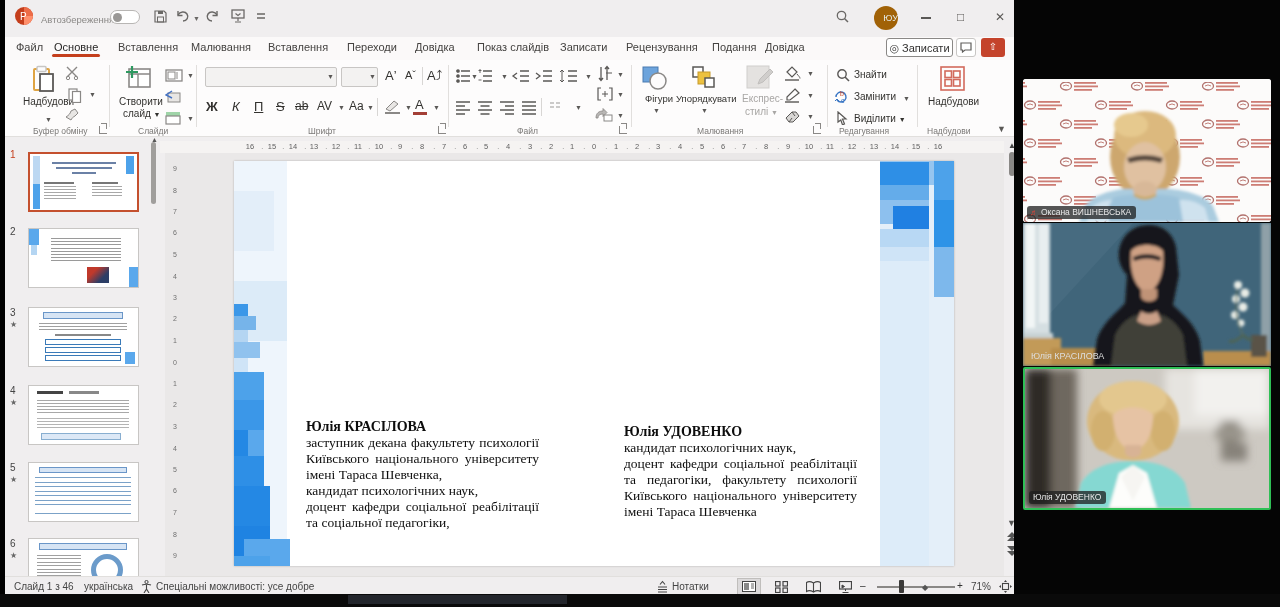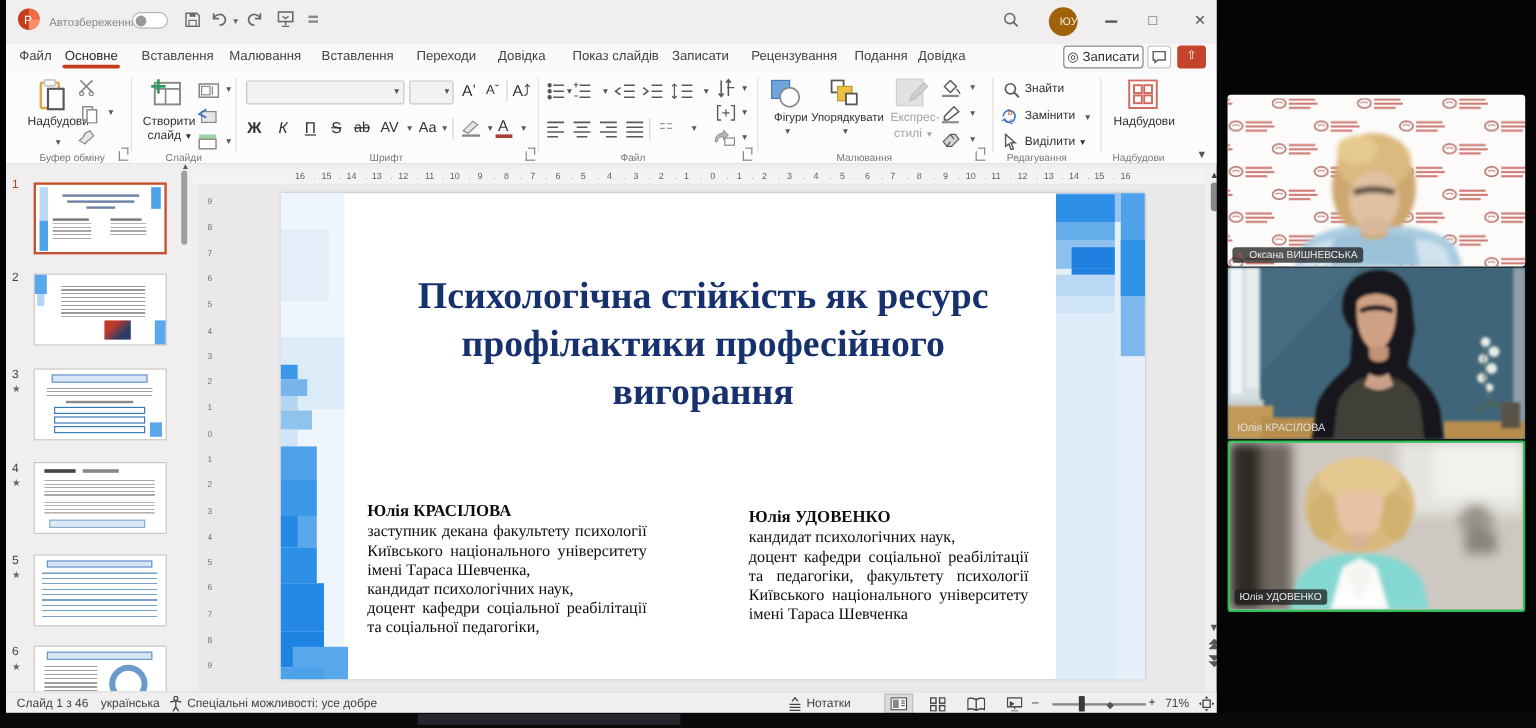--- a/index.html
+++ b/index.html
@@ -467,21 +467,20 @@
       <div class="abs" style="left:646px; top:39px; width:49px; height:24px; background:#8dc0ee;"></div>
       <div class="abs" style="left:659px; top:45px; width:36px; height:18px; background:#2080e2;"></div>
       <div class="abs" style="left:700px; top:39px; width:20px; height:47px; background:#2e93e7;"></div>
       <div class="abs" style="left:659px; top:63px; width:36px; height:5px; background:#2080e2;"></div>
       <div class="abs" style="left:646px; top:68px; width:49px; height:18px; background:#b8d8f4;"></div>
       <div class="abs" style="left:700px; top:39px; width:20px; height:47px; background:#2e93e7;"></div>
       <div class="abs" style="left:646px; top:86px; width:49px; height:14px; background:#cfe4f7;"></div>
       <div class="abs" style="left:700px; top:86px; width:20px; height:50px; background:#7db8ec;"></div>
       <div class="abs" style="left:646px; top:100px; width:49px; height:305px; background:#ddecf9;"></div>
       <div class="abs" style="left:700px; top:136px; width:20px; height:269px; background:#e4eff9;"></div>
-      <div id="slidetitle">Психологічна стійкість як ресурс профілактики професійного вигорання</div>
       <div class="sblock" style="left:72px; top:258px; width:233px;">
         <div class="sbname">Юлія КРАСІЛОВА</div>
         заступник декана факультету психології Київського національного університету імені Тараса Шевченка,<br>
         кандидат психологічних наук,<br>
         доцент кафедри соціальної реабілітації та соціальної педагогіки,
       </div>
       <div class="sblock" style="left:390px; top:263px; width:233px;">
         <div class="sbname">Юлія УДОВЕНКО</div>
         кандидат психологічних наук,<br>
         доцент кафедри соціальної реабілітації та педагогіки, факультету психології Київського національного університету імені Тараса Шевченка

